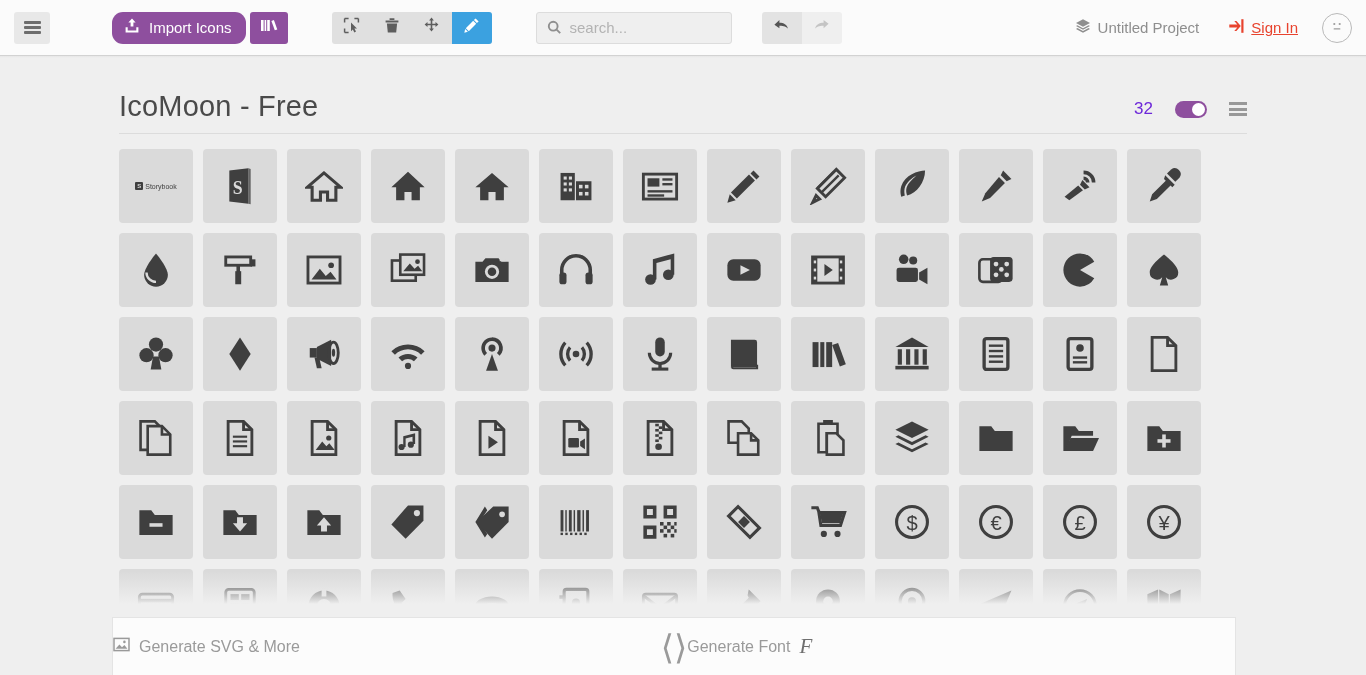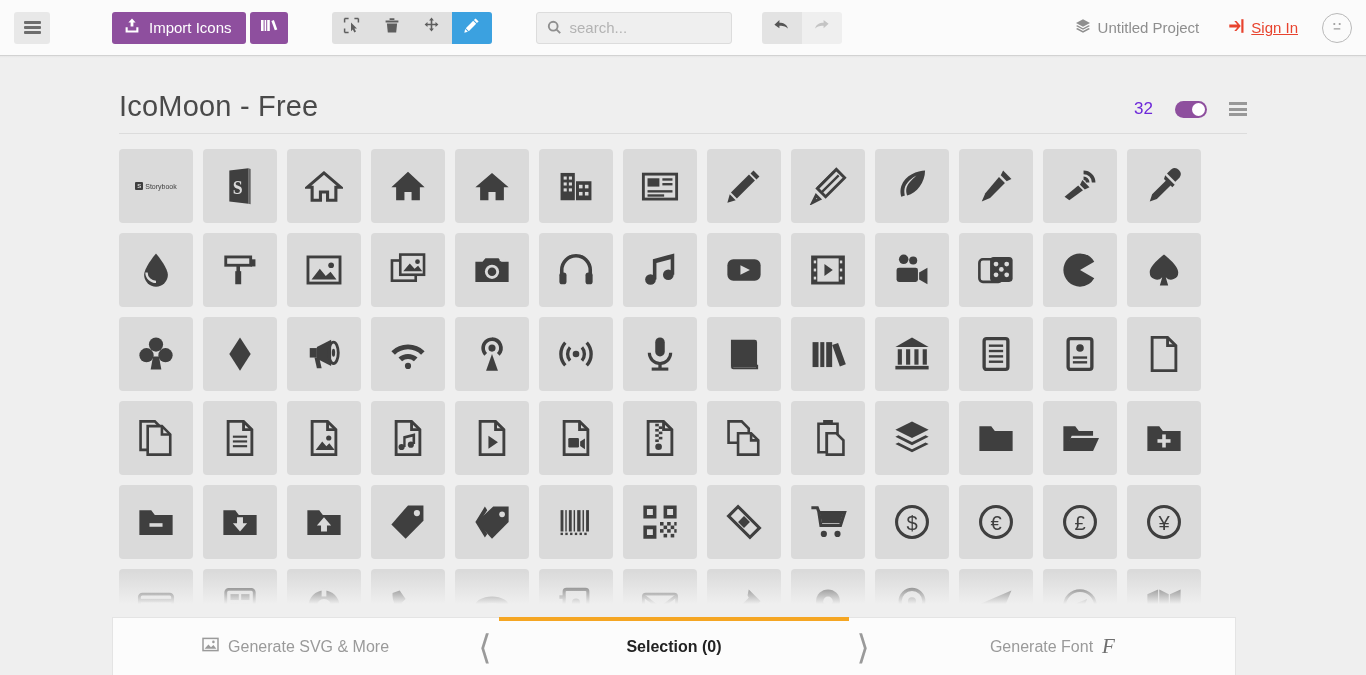--- a/index.html
+++ b/index.html
@@ -27,21 +27,21 @@
     width: 36px; height: 32px; margin-left: 14px;
     background: #e8e8e8; border-radius: 3px;
     display: flex; align-items: center; justify-content: center;
     cursor: pointer;
   }
   .bars { width: 17px; height: 13px; display: flex; flex-direction: column; justify-content: space-between; }
   .bars i { display: block; height: 2.6px; background: #6d6d6d; border-radius: 1px; }
 
   .import-btn {
     height: 32px; margin-left: 62px; padding: 0 14px 0 12px;
-    background: #8e4f9e; color: #fff; border-radius: 3px;
+    background: #8e4f9e; color: #fff; border-radius: 11px;
     display: flex; align-items: center; gap: 9px;
     font-size: 15px; cursor: pointer; white-space: nowrap;
   }
   .lib-btn {
     height: 32px; width: 38px; margin-left: 4px;
     background: #8e4f9e; color: #fff; border-radius: 3px;
     display: flex; align-items: center; justify-content: center; cursor: pointer;
   }
 
   .tool-group {
@@ -135,21 +135,21 @@
     pointer-events: none; z-index: 10;
   }
 
   
   #bottombar {
     position: absolute; left: 112px; bottom: 0; width: 1124px; height: 58px;
     background: #fcfcfc; border: 1px solid #e4e4e4; border-bottom: none;
     display: flex; align-items: center; z-index: 20;
   }
   .bb-cell {
-    flex: 1; height: 100%; display: flex; align-items: center; justify-content: center;
+    flex: 1; height: 100%; display: flex; align-items: center; 
     gap: 9px; font-size: 16px; color: #9a9a9a; cursor: pointer; position: relative;
   }
   .bb-cell.active { color: #222; font-weight: bold; }
   .bb-cell.active::before {
     content: ""; position: absolute; top: -1px; left: 8px; right: 8px;
     height: 4px; background: #f5a623;
   }
   .chev { color: #9a9a9a; font-size: 34px; font-weight: 300; line-height: 1; user-select: none; }
   .gf-glyph { font-family: "Liberation Serif", serif; font-style: italic; font-size: 21px; color: #6f6f6f; }
 </style>
@@ -1051,21 +1051,18 @@
     <span>
       <svg width="17" height="15" viewBox="0 0 17 15" fill="none" stroke="currentColor" stroke-width="1.5">
         <rect x="1" y="1.4" width="15" height="12.2"></rect>
         <path d="M2.6 11.8l3.8-4.4 2.6 2.8 2.4-2.2 3 3.8z" fill="currentColor" stroke="none"></path>
         <circle cx="11.4" cy="4.9" r="1.3" fill="currentColor" stroke="none"></circle>
       </svg>
     </span>
     <span>Generate SVG &amp; More</span>
   </div>
   <span class="chev">⟨</span>
-  <div class="bb-cell active">
-    <span>Selection (0)</span>
-  </div>
   <span class="chev">⟩</span>
   <div class="bb-cell">
     <span>Generate Font</span>
     <span class="gf-glyph">F</span>
   </div>
 </div>
 
 </body></html>

